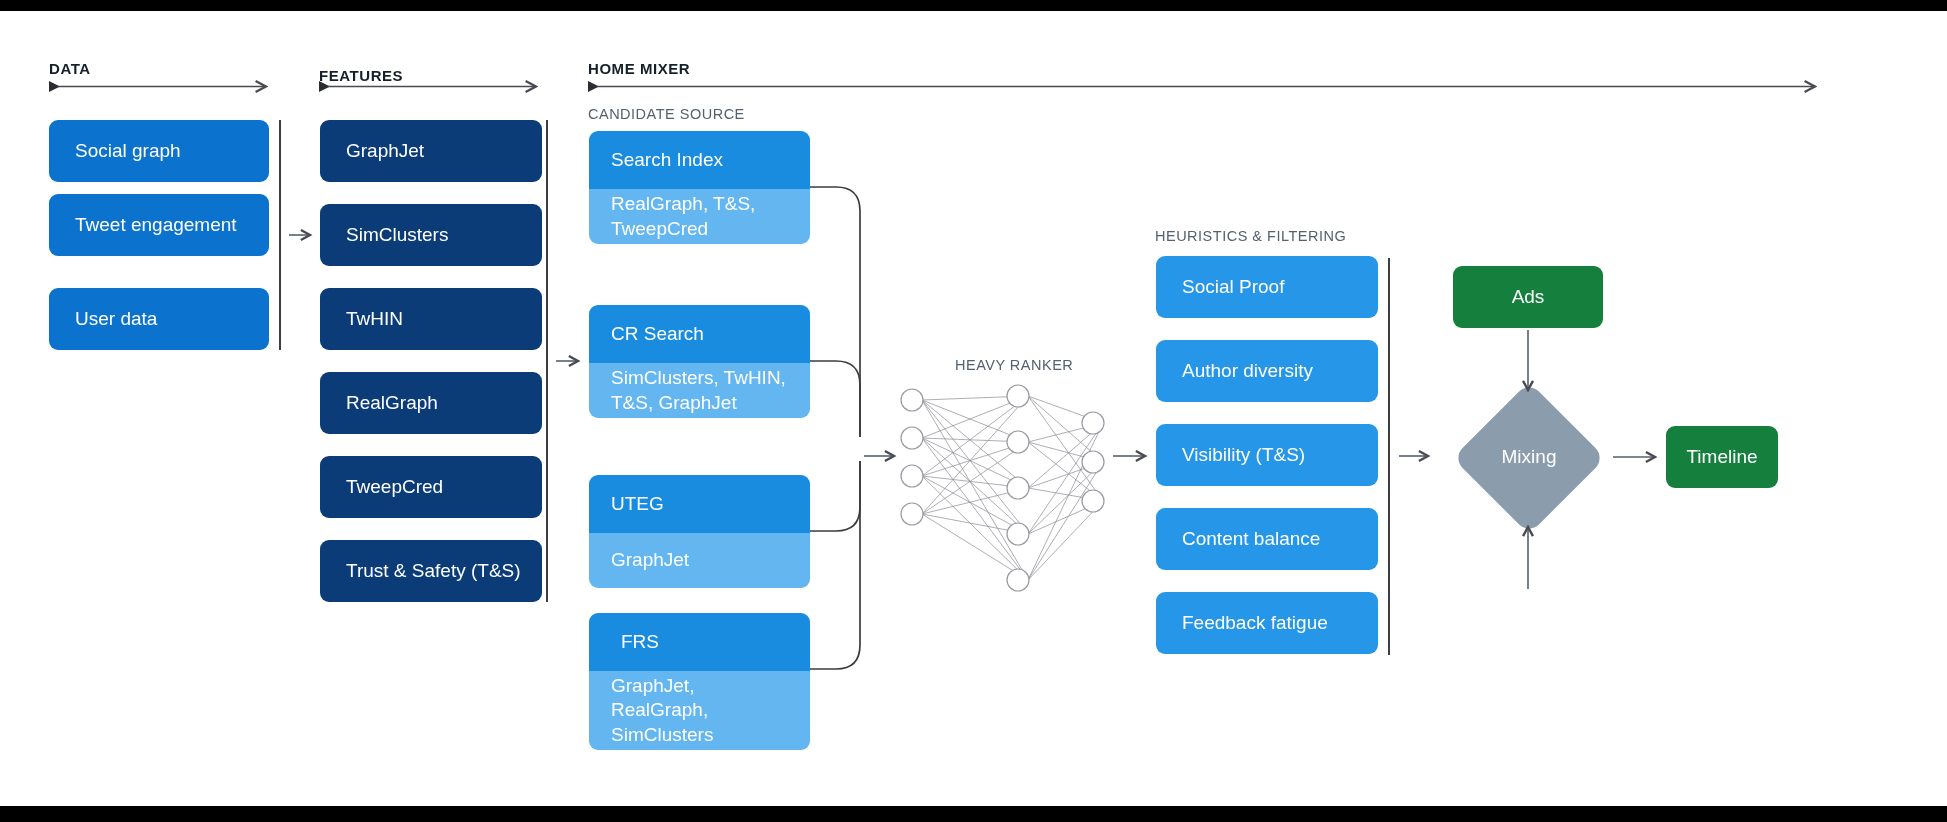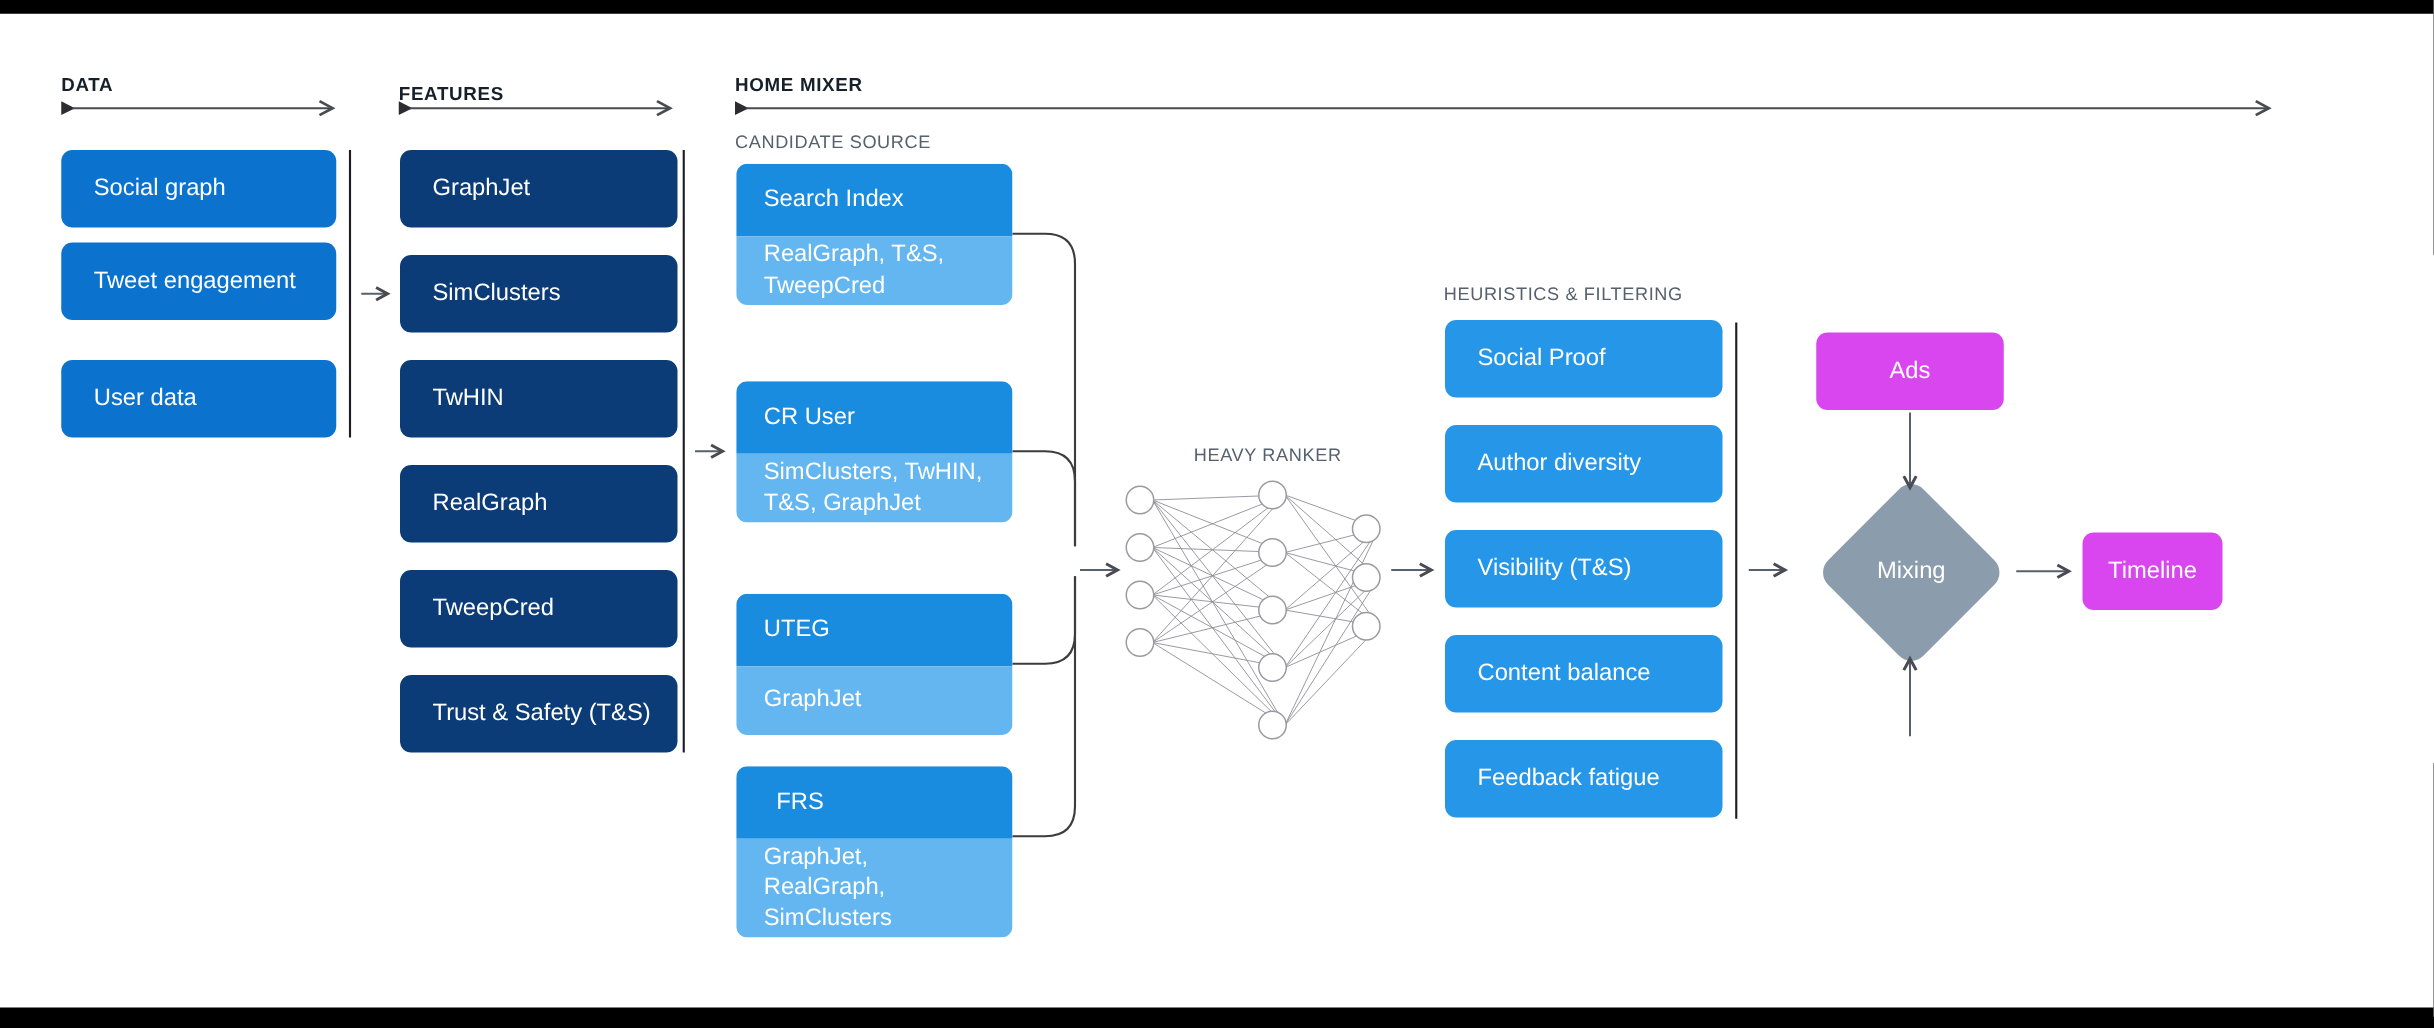--- a/index.html
+++ b/index.html
@@ -51,21 +51,21 @@
     align-items: center;
     box-sizing: border-box;
     padding-left: 26px;
     color: #ffffff;
     font-size: 19px;
     line-height: 1.28;
   }
   .box.data    { background: #0b72ce; }
   .box.feature { background: #0b3c77; }
   .box.heur    { background: #2596e8; }
-  .box.out     { background: #d946ef; justify-content: center; padding-left: 0; }
+  .box.out     { background: #15803d; justify-content: center; padding-left: 0; }
 
   
   .cs-card {
     position: absolute;
     border-radius: 9px;
     overflow: hidden;
     box-sizing: border-box;
   }
   .cs-head {
     background: #1a8cdf;
@@ -161,21 +161,21 @@
   <div class="box feature" style="left:320px; top:540px; width:222px; height:62px;align-items:center;">
     <span>Trust &amp; Safety (T&amp;S)</span>
   </div>
 
   <div class="cs-card" style="left:589px; top:131px; width:221px; height:113px;">
     <div class="cs-head" style="height:58px;">Search Index</div>
     <div class="cs-body" style="height:55px;">RealGraph, T&amp;S, TweepCred</div>
   </div>
 
   <div class="cs-card" style="left:589px; top:305px; width:221px; height:113px;">
-    <div class="cs-head" style="height:58px;">CR User</div>
+    <div class="cs-head" style="height:58px;">CR Search</div>
     <div class="cs-body" style="height:55px;">SimClusters, TwHIN, T&amp;S, GraphJet</div>
   </div>
 
   <div class="cs-card" style="left:589px; top:475px; width:221px; height:113px;">
     <div class="cs-head" style="height:58px;">UTEG</div>
     <div class="cs-body" style="height:55px;">GraphJet</div>
   </div>
 
   <div class="cs-card" style="left:589px; top:613px; width:221px; height:137px;">
     <div class="cs-head" style="height:58px;padding-left:32px;">FRS</div>

